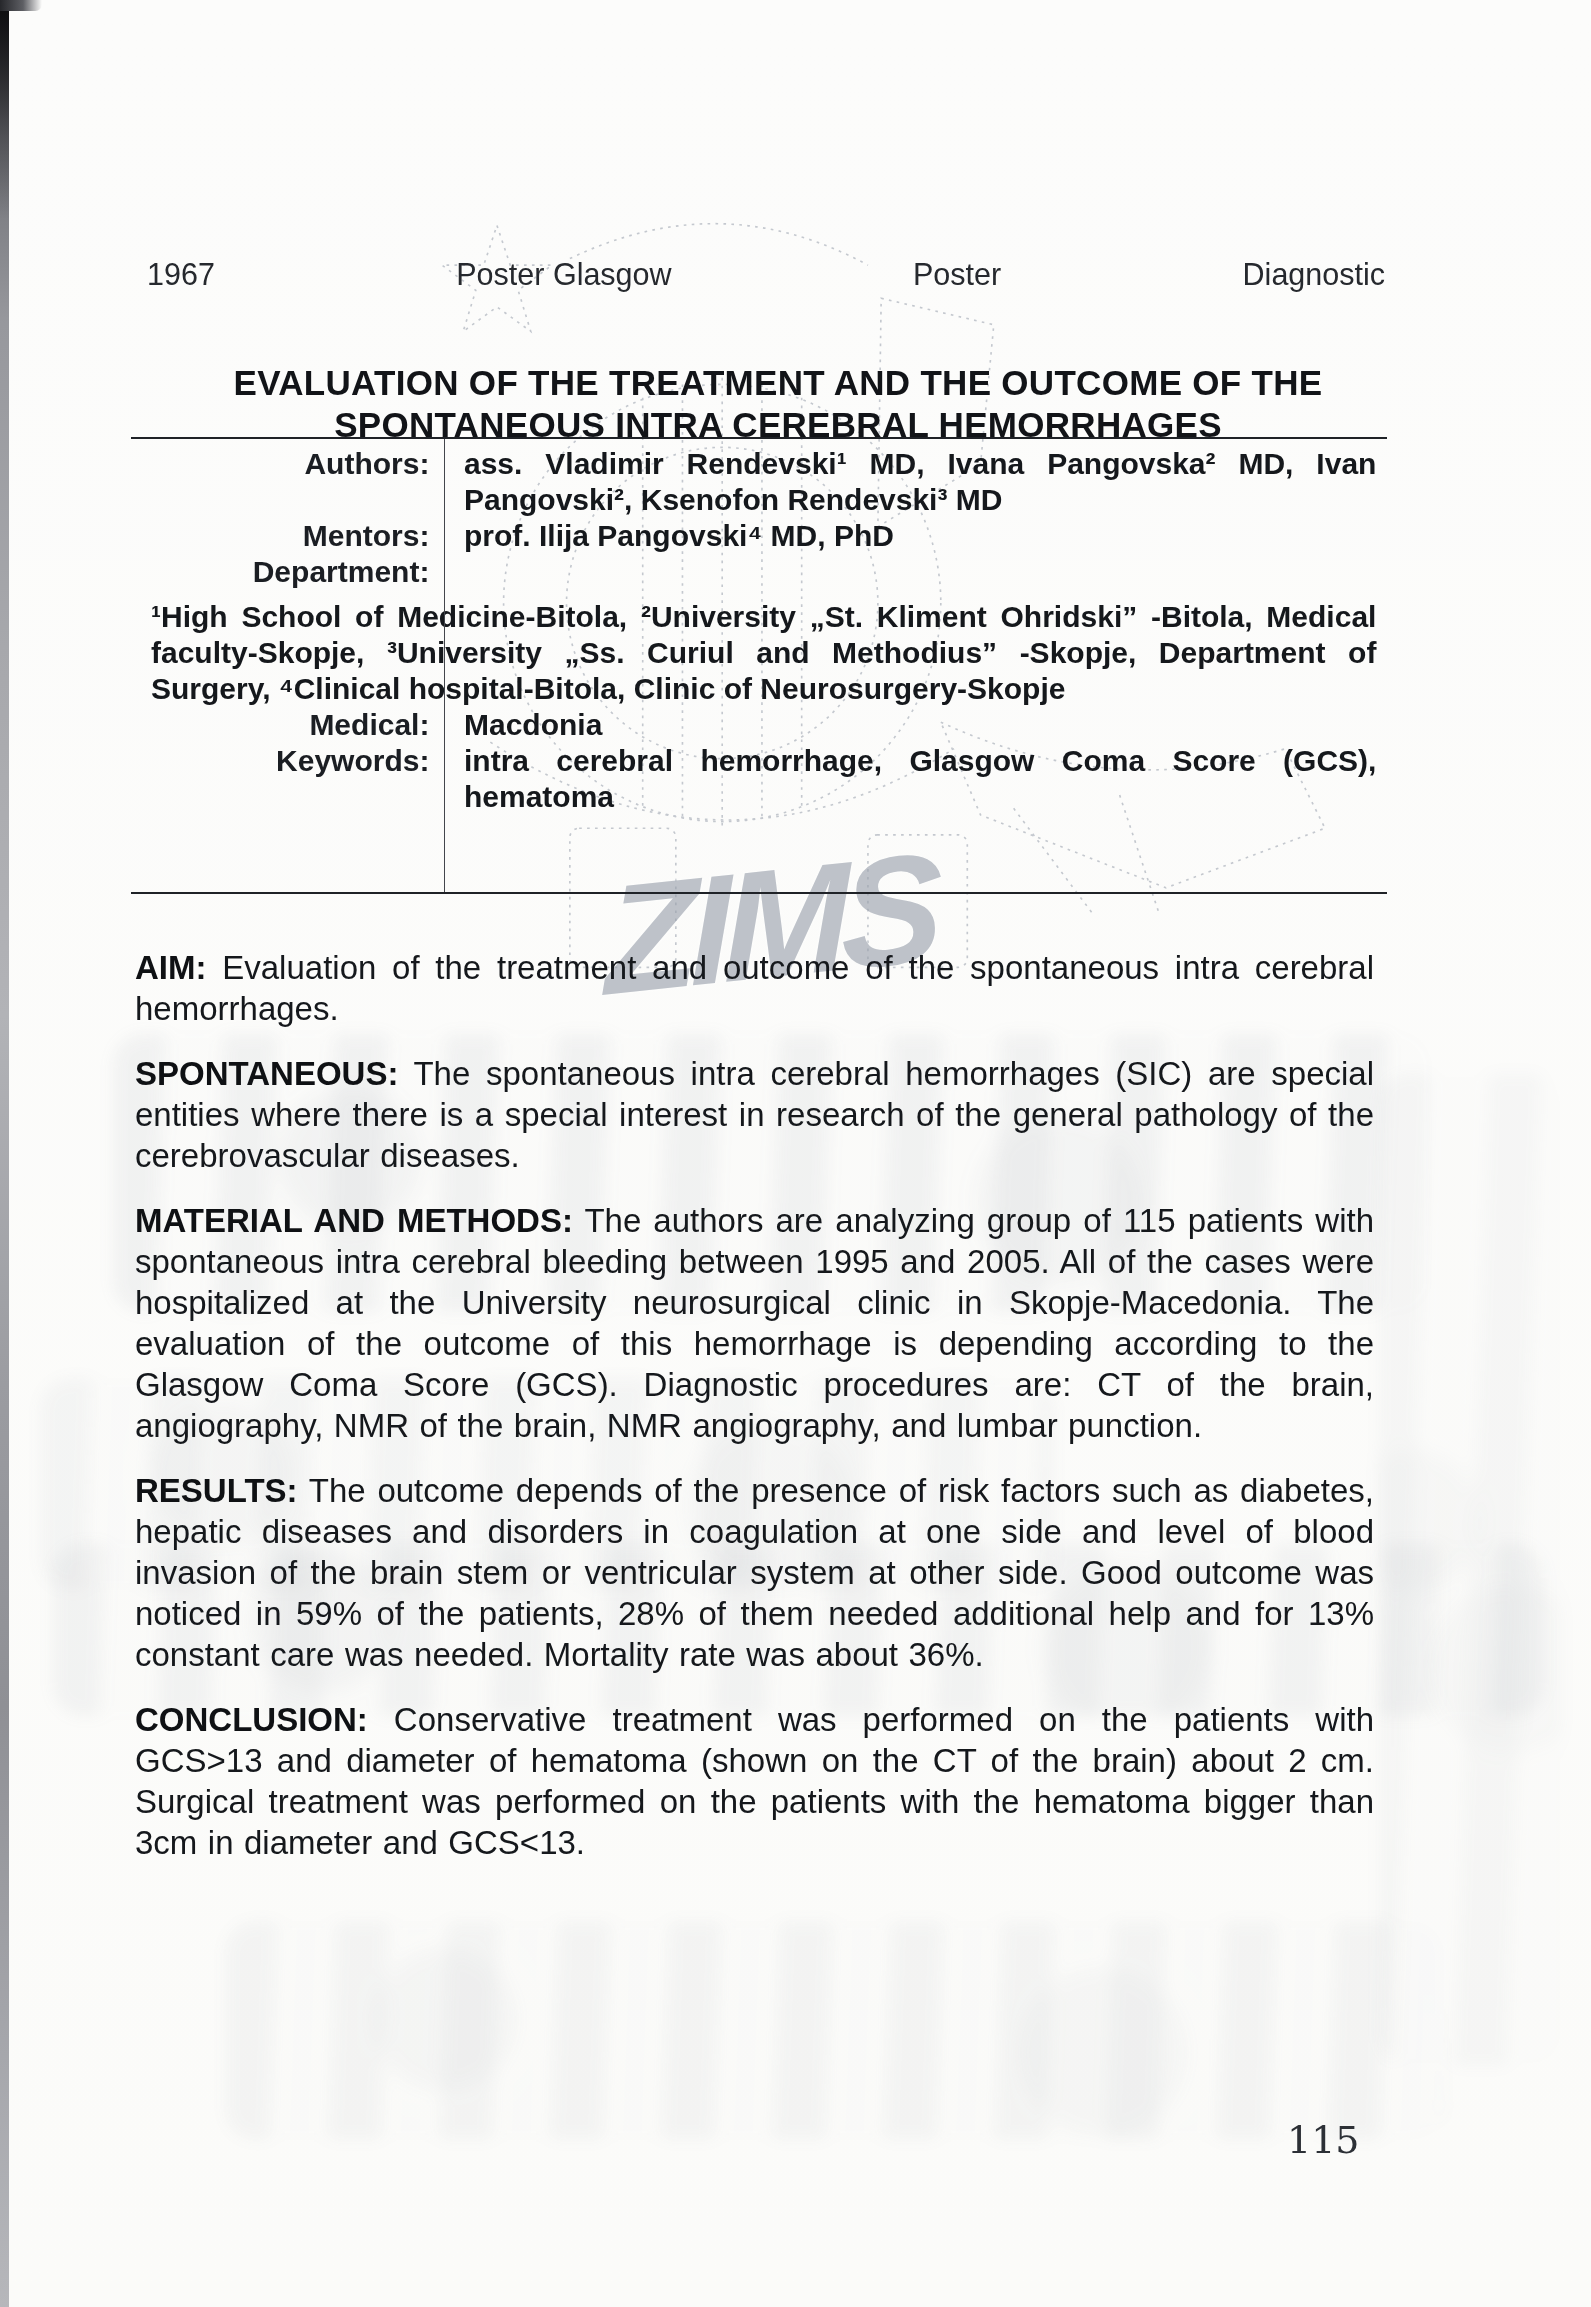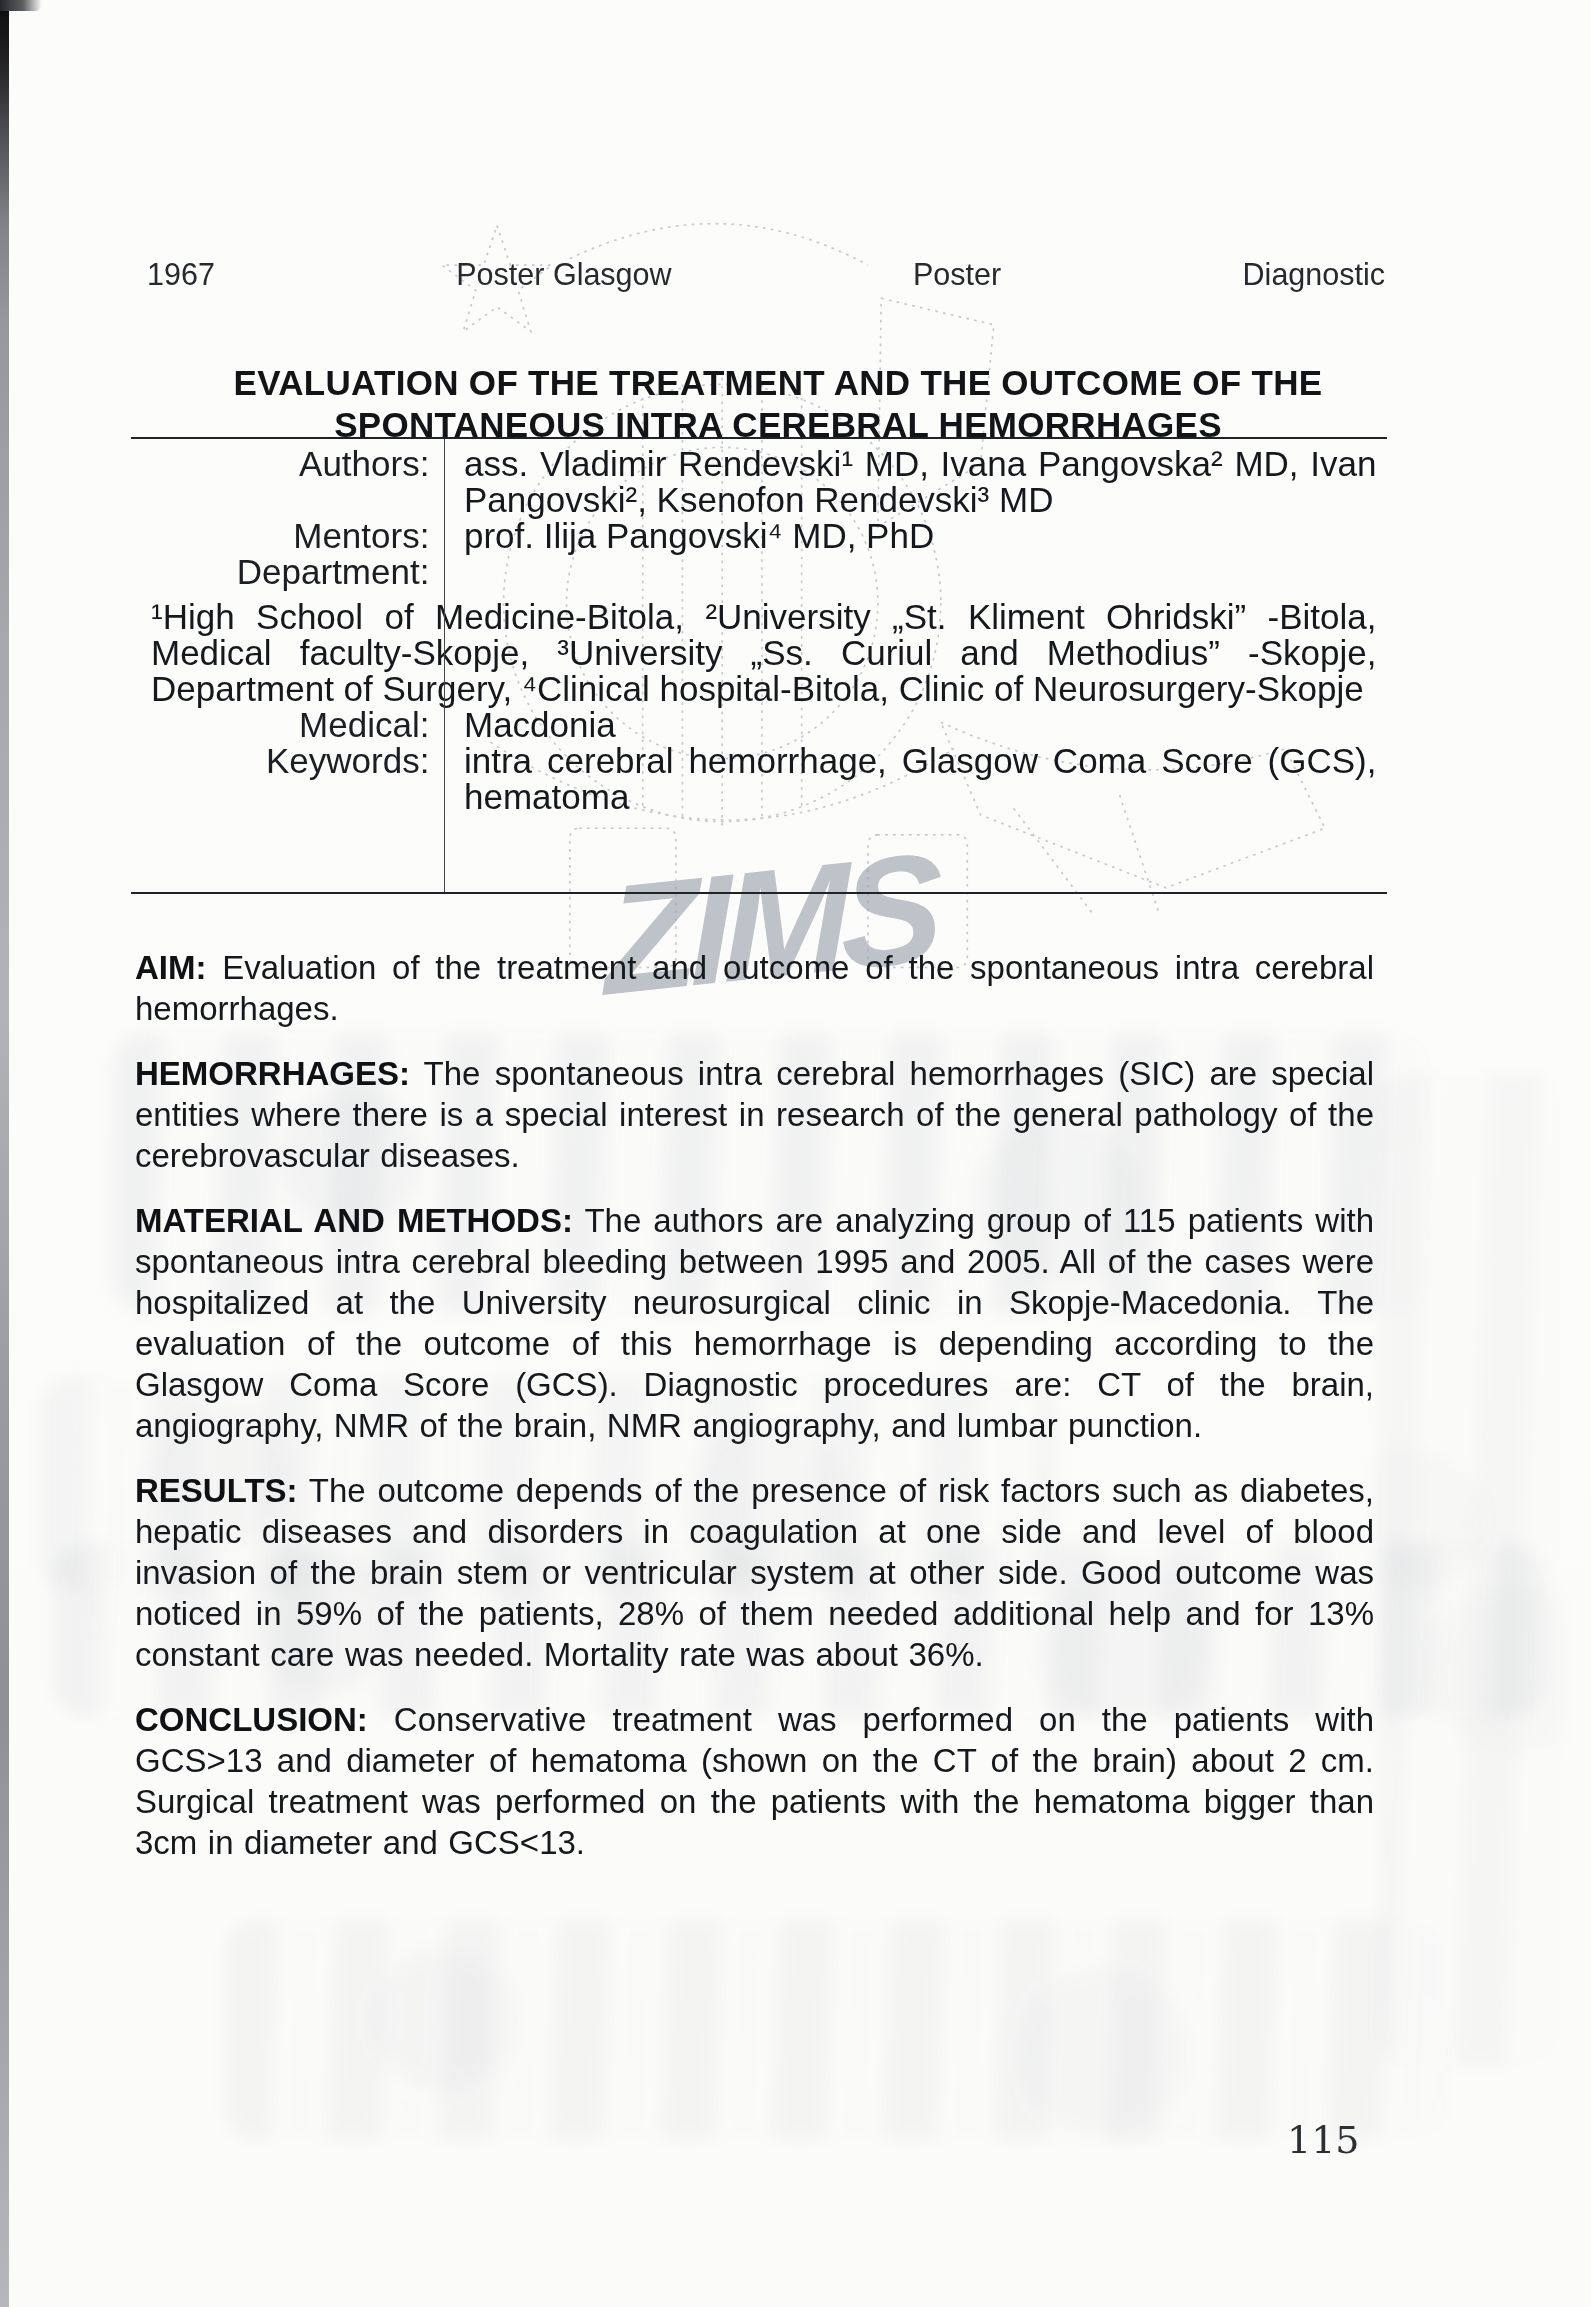--- a/index.html
+++ b/index.html
@@ -66,21 +66,21 @@
     text-align: center; font-weight: bold; font-size: 35px; line-height: 42px;
     color: #121418; letter-spacing: 0.3px;
   }
 
   
   .info-table {
     position: absolute; top: 437px; left: 131px; width: 1256px; height: 457px; z-index: 2;
     box-sizing: border-box;
     border-top: 2.7px solid #1f2227; border-bottom: 2.7px solid #1f2227;
     padding-top: 6.6px;
-    font-size: 35px; line-height: 36px;
+    font-size: 30px; line-height: 36px; font-weight: bold;
   }
   .info-divider { position: absolute; left: 313px; top: 0; bottom: 0; width: 1.3px; background: #43464c; }
   .info-row { display: flex; }
   .row-gap { margin-top: 9.3px; }
   .cell-label {
     width: 313px; flex: none; box-sizing: border-box;
     padding-right: 14.6px; text-align: right; color: #1b1e23;
   }
   .cell-value {
     flex: 1; box-sizing: border-box; padding-left: 20px; padding-right: 10.6px;
@@ -178,21 +178,21 @@
       <div class="cell-value">intra cerebral hemorrhage, Glasgow Coma Score (GCS), hematoma</div>
     </div>
   </div>
 
   <div class="sections">
     <p>
       <span class="sec-h">AIM:</span>
       <span>Evaluation of the treatment and outcome of the spontaneous intra cerebral hemorrhages.</span>
     </p>
     <p>
-      <span class="sec-h">HEMORRHAGES:</span>
+      <span class="sec-h">SPONTANEOUS:</span>
       <span>The spontaneous intra cerebral hemorrhages (SIC) are special entities where there is a special interest in research of the general pathology of the cerebrovascular diseases.</span>
     </p>
     <p>
       <span class="sec-h">MATERIAL AND METHODS:</span>
       <span>The authors are analyzing group of 115 patients with spontaneous intra cerebral bleeding between 1995 and 2005. All of the cases were hospitalized at the University neurosurgical clinic in Skopje-Macedonia. The evaluation of the outcome of this hemorrhage is depending according to the Glasgow Coma Score (GCS). Diagnostic procedures are: CT of the brain, angiography, NMR of the brain, NMR angiography, and lumbar punction.</span>
     </p>
     <p>
       <span class="sec-h">RESULTS:</span>
       <span>The outcome depends of the presence of risk factors such as diabetes, hepatic diseases and disorders in coagulation at one side and level of blood invasion of the brain stem or ventricular system at other side. Good outcome was noticed in 59% of the patients, 28% of them needed additional help and for 13% constant care was needed. Mortality rate was about 36%.</span>
     </p>

